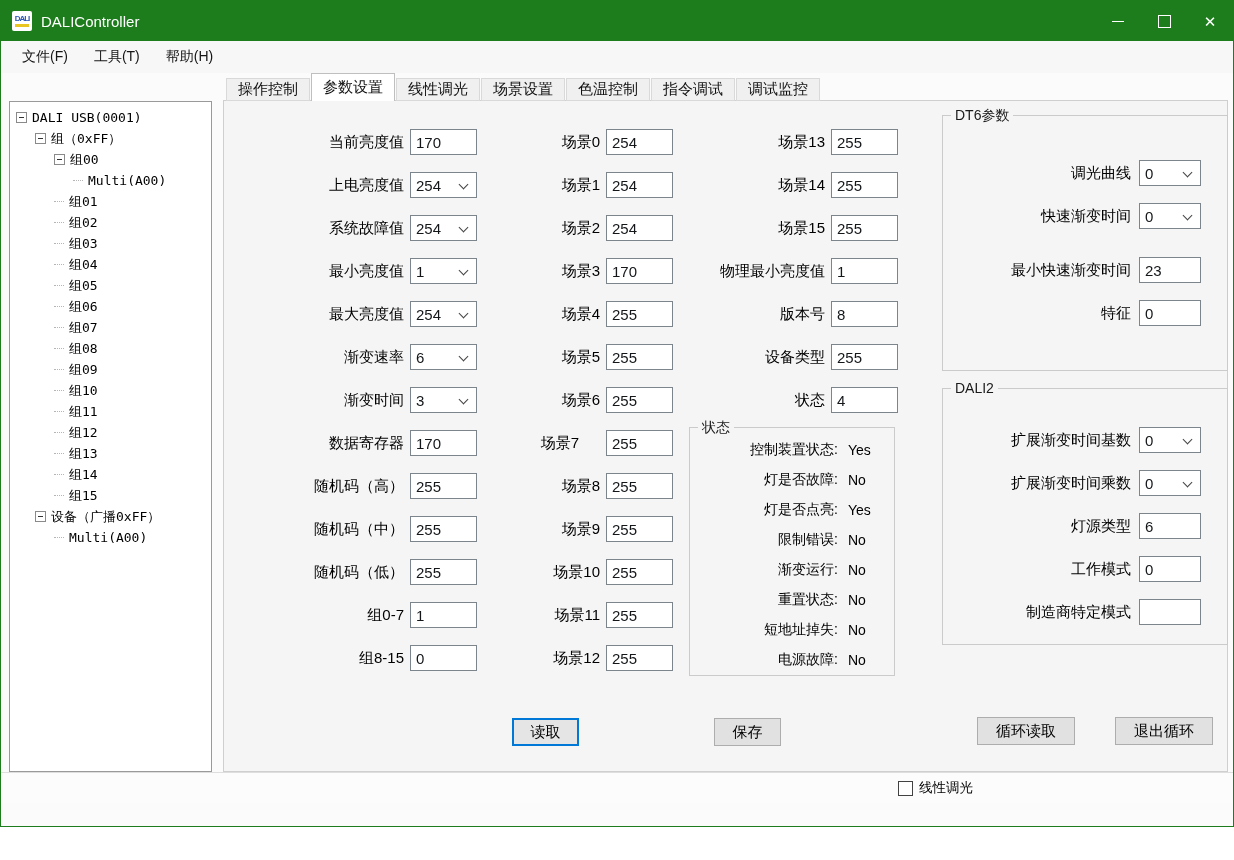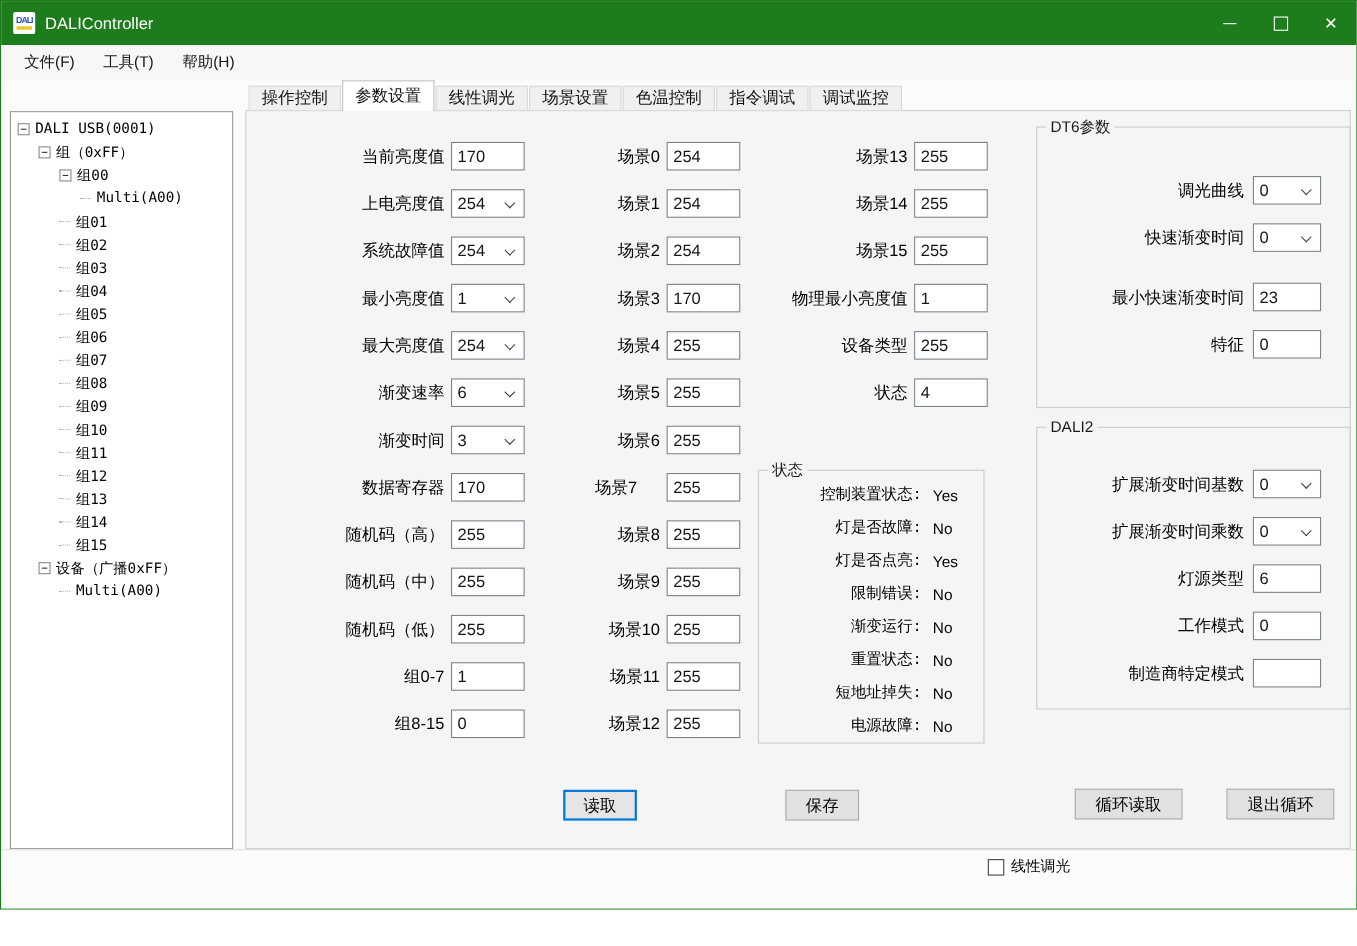--- a/index.html
+++ b/index.html
@@ -40,21 +40,21 @@
   .flabel{font-size:15px;color:#000;text-align:right;flex:none;}
   .fbox{height:26px;background:#fff;border:1px solid #7c848c;box-sizing:border-box;margin-left:6px;display:flex;align-items:center;position:relative;flex:none;}
   .fval{font-size:15px;color:#14171a;padding-left:5px;}
   .chev{position:absolute;right:9px;top:8px;width:6px;height:6px;border-right:1.5px solid #444;border-bottom:1.5px solid #444;transform:rotate(45deg);}
   
   .group{position:absolute;border:1px solid #cbcbcb;box-sizing:border-box;}
   .gtitle{position:absolute;top:-9px;left:8px;background:#f5f5f5;padding:0 4px;font-size:14px;color:#1a1a1a;}
   #status-group{left:465px;top:326px;width:206px;height:249px;}
   .srow{display:flex;align-items:center;height:30px;}
   .srow:first-child{margin-top:7px;}
-  .slabel{width:148px;text-align:right;font-size:14px;color:#000;flex:none;font-family:Liberation Mono, monospace;}
+  .slabel{width:148px;text-align:right;font-size:14px;color:#000;flex:none;}
   .sval{margin-left:10px;font-size:14px;color:#000;}
   #dt6-group{left:718px;top:14px;width:286px;height:256px;}
   #dali2-group{left:718px;top:287px;width:286px;height:257px;}
   .grows{position:absolute;left:0;top:0;right:0;display:flex;flex-direction:column;}
   .grows .frow{margin-bottom:0;margin-top:17px;}
   #dt6-rows .frow:first-child{margin-top:44px;}
   #dt6-rows .frow:nth-child(3){margin-top:28px;}
   #dali2-rows .frow:first-child{margin-top:38px;}
   .glabel{width:188px;text-align:right;font-size:15px;color:#000;flex:none;}
   .grows .fbox{margin-left:8px;}
@@ -391,20 +391,26 @@
             <span class="fval">255</span>
           </span>
         </div>
         <div class="frow">
           <span class="flabel" style="width: 125px;">物理最小亮度值</span>
           <span class="fbox" style="width: 67px;">
             <span class="fval">1</span>
           </span>
         </div>
         <div class="frow">
+          <span class="flabel" style="width: 125px;">版本号</span>
+          <span class="fbox" style="width: 67px;">
+            <span class="fval">8</span>
+          </span>
+        </div>
+        <div class="frow">
           <span class="flabel" style="width: 125px;">设备类型</span>
           <span class="fbox" style="width: 67px;">
             <span class="fval">255</span>
           </span>
         </div>
         <div class="frow">
           <span class="flabel" style="width: 125px;">状态</span>
           <span class="fbox" style="width: 67px;">
             <span class="fval">4</span>
           </span>

